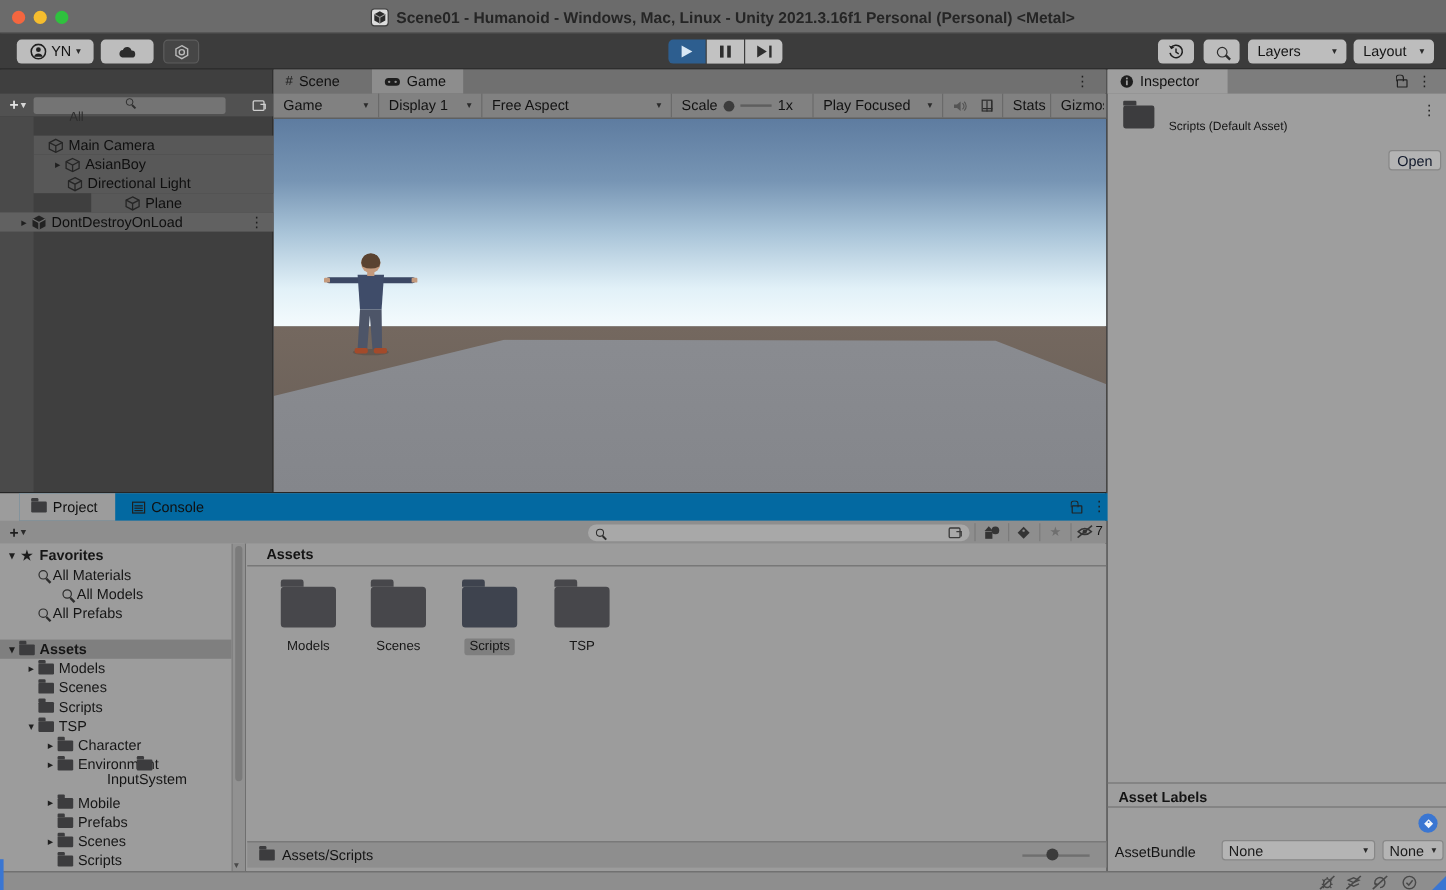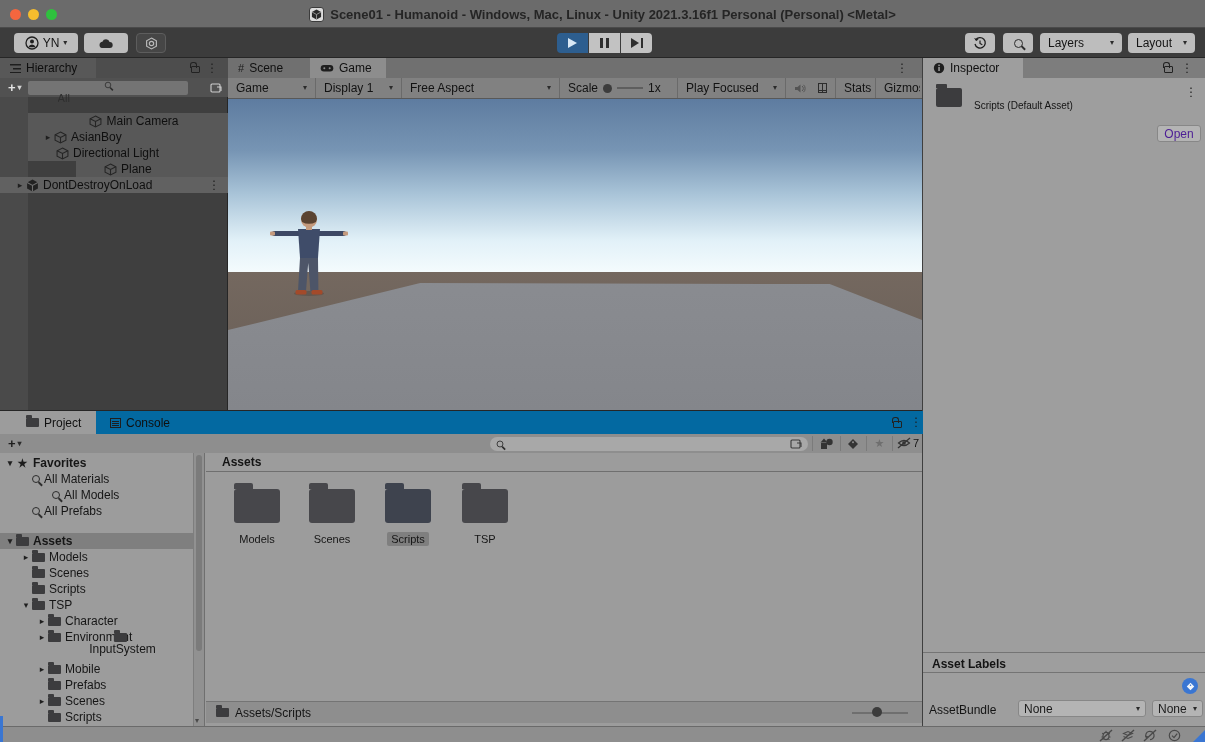--- a/index.html
+++ b/index.html
@@ -134,21 +134,21 @@
   .flabel.sel { background:#7f7f7f; }
   .c-bottom { position:absolute; left:0; top:248px; width:716px; height:22px; background:#8e8e8e; border-top:1px solid #747474; display:flex; align-items:center; gap:6px; padding:0 10px; }
   .zoom-track { position:absolute; right:14px; top:10px; width:56px; height:2px; background:#6f6f6f; }
   .zoom-knob { position:absolute; right:40px; top:5px; width:10px; height:10px; border-radius:50%; background:#3c3c3c; }
 
   
   .inspector { position:absolute; left:923px; top:58px; width:282px; height:668px; background:#9e9e9e; }
   .i-tabbar { position:absolute; left:0; top:0; width:282px; height:20px; background:#7d7d7d; }
   .i-tab { position:absolute; left:0; top:0; height:20px; background:#9e9e9e; }
   .i-header { position:absolute; left:0; top:20px; width:282px; height:70px; }
-  .openbtn { position:absolute; right:4px; top:47px; width:44px; height:17px; background:#b4b4b4; border:1px solid #878787; border-radius:3px; font-size:12px; color:#4c1d95; display:flex; align-items:center; justify-content:center; }
+  .openbtn { position:absolute; right:4px; top:47px; width:44px; height:17px; background:#b4b4b4; border:1px solid #878787; border-radius:3px; font-size:12px; color:#0f172a; display:flex; align-items:center; justify-content:center; }
   .i-sect-top { position:absolute; left:0; top:594px; width:282px; height:1px; background:#747474; }
   .i-sect-title { position:absolute; left:9px; top:599px; font-size:12px; font-weight:bold; color:#141414; }
   .i-sect-bot { position:absolute; left:0; top:614px; width:282px; height:1px; background:#747474; }
   .tagbtn { position:absolute; right:7px; top:620px; width:16px; height:16px; border-radius:50%; background:#3a76d2; display:flex; align-items:center; justify-content:center; }
   .bundle-row { position:absolute; left:0; top:642px; width:282px; height:18px; }
   .dd { position:absolute; height:17px; background:#b4b4b4; border:1px solid #878787; border-radius:3px; display:flex; align-items:center; justify-content:space-between; padding:0 5px; font-size:12px; color:#1b1b1b; }
 
   
   .statusbar { position:absolute; left:0; top:726px; width:1205px; height:16px; background:#8e8e8e; border-top:1px solid #6a6a6a; }
   .sticon { position:absolute; top:1px; width:18px; height:14px; display:flex; align-items:center; justify-content:center; opacity:.85; }
@@ -234,44 +234,36 @@
       <span class="txt">Layers</span>
       <span class="caret"></span>
     </div>
     <div class="tbtn" style="left:1128px;width:67px;justify-content:space-between;padding:0 8px;">
       <span class="txt">Layout</span>
       <span class="caret"></span>
     </div>
   </div>
 
   <div class="hierarchy">
-    <div class="h-tabbar ptabbar-dark">
-      <div class="h-tab tab" style="width:96px;color:#0e0e0e;">
-        <span class="list-icon"></span>
-        <span>Hierarchy</span>
-      </div>
-      <span class="lock" style="position:absolute;right:28px;top:8px;"></span>
-      <span class="kebab" style="position:absolute;right:10px;top:4px;"></span>
-    </div>
     <div class="h-searchrow">
       <span class="plusbtn">+<span class="caret"></span></span>
       <span class="h-search">
         <span class="mag" style="transform:scale(.8);"></span>
         <input placeholder="All" style="">
       </span>
       <span style="position:absolute;right:6px;top:4px;">
         <svg width="12" height="12" viewBox="0 0 12 12">
             <rect x="1" y="2" width="9" height="8" rx="1" fill="none" stroke="#d0d0d0" stroke-width="1.1"></rect>
             <path d="M7 5 h4 v4" fill="none" stroke="#d0d0d0" stroke-width="1.1"></path>
           </svg>
       </span>
     </div>
     <div class="h-gutter"></div>
 
-    <div class="hrow child" style="top:55px;padding-left:12px;justify-content:center;">
+    <div class="hrow child" style="top:55px;padding-left:12px;">
       <span class="oicon">
         <svg width="13" height="13" viewBox="0 0 12 12">
             <path d="M6 1 L11 3.5 V8.5 L6 11 L1 8.5 V3.5 Z" fill="none" stroke="#252525"></path>
             <path d="M1 3.5 L6 6 L11 3.5 M6 6 V11" fill="none" stroke="#252525"></path>
           </svg>
       </span>
       <span>Main Camera</span>
     </div>
     <div class="hrow child" style="top:71px;padding-left:14px;">
       <span class="arrow-r"></span>

